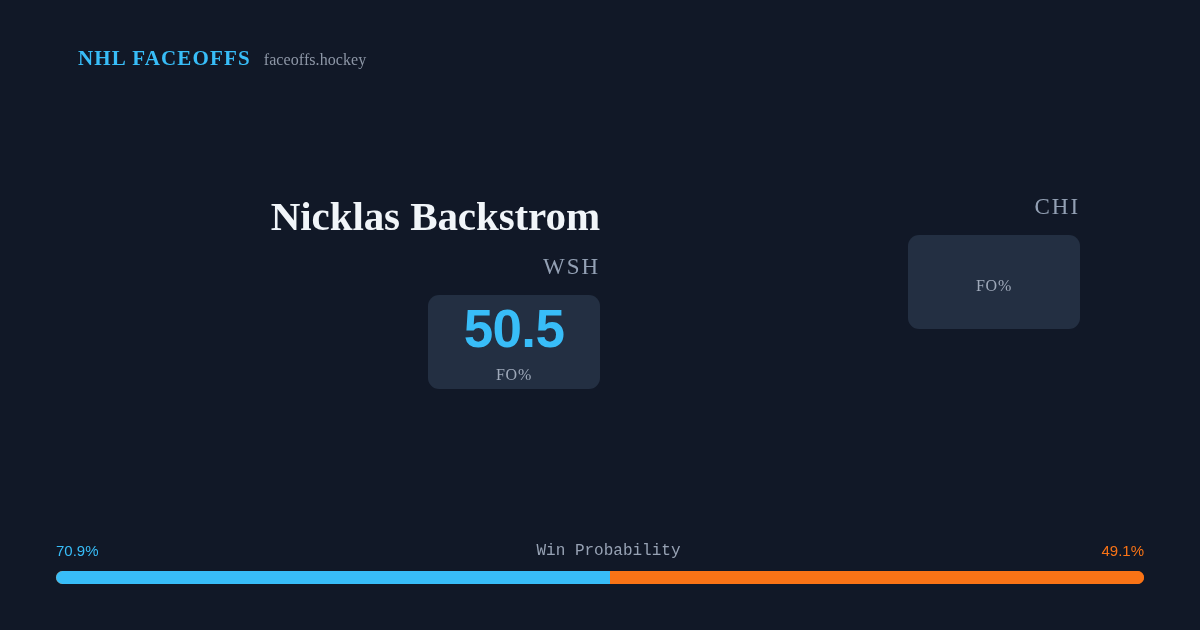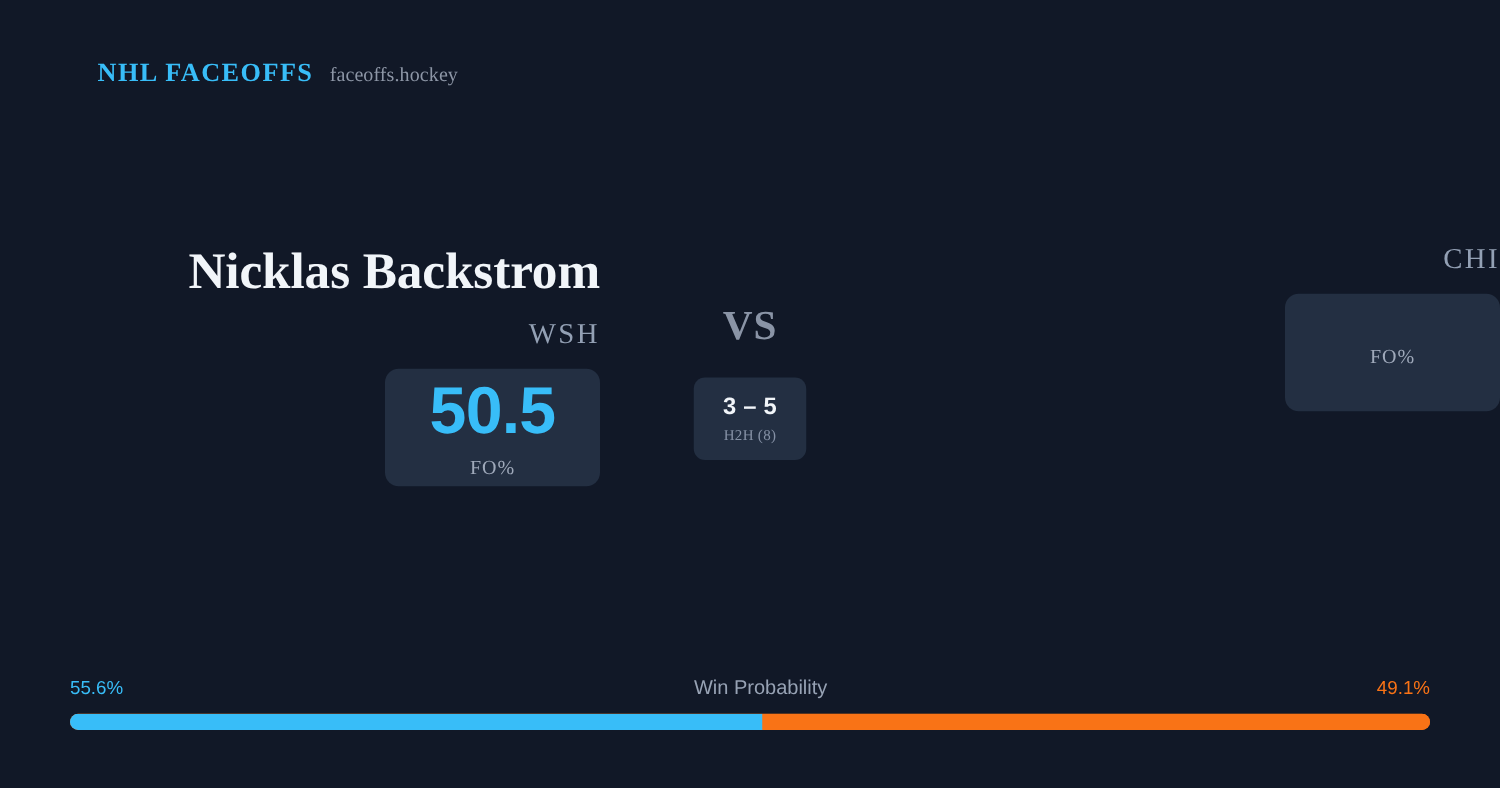--- a/index.html
+++ b/index.html
@@ -181,21 +181,21 @@
     color: #38bdf8;
     font-weight: normal;
   }
 
   .wp-center {
     position: absolute;
     left: 17px;
     right: 0;
     top: 0;
     text-align: center;
-    font-family: Liberation Sans, sans-serif;
+    font-family: Liberation Mono, monospace;
     font-size: 16px;
     line-height: 22px;
     color: #97a2b4;
   }
 
   .wp-right {
     position: absolute;
     right: 0;
     top: 0;
     font-family: "Liberation Sans", "DejaVu Sans", sans-serif;
@@ -237,40 +237,33 @@
 
   <div class="player-col">
     <div class="player-name">Nicklas Backstrom</div>
     <div class="player-team">WSH</div>
     <div class="stat-card">
       <div class="stat-value">50.5</div>
       <div class="stat-label">FO%</div>
     </div>
   </div>
 
-  <div class="vs-col">
-    <div class="vs-text">VS</div>
-    <div class="score-box">
-      <div class="score-text">3 – 5</div>
-      <div class="score-sub">H2H (8)</div>
-    </div>
-  </div>
 
   <div class="player-col">
     <div class="player-team">CHI</div>
     <div class="stat-card">
       <div class="stat-label">FO%</div>
     </div>
   </div>
 
 </div>
 
 <div class="winprob">
   <div class="winprob-labels">
-    <span class="wp-left">55.6%</span>
+    <span class="wp-left">70.9%</span>
     <span class="wp-center">Win Probability</span>
     <span class="wp-right">49.1%</span>
   </div>
   <div class="wp-bar">
     <div class="wp-bar-left" style="width: 50.9%; background: rgb(56, 189, 248);"></div>
     <div class="wp-bar-right" style="background: rgb(249, 115, 22);"></div>
   </div>
 </div>
 
 </body></html>

